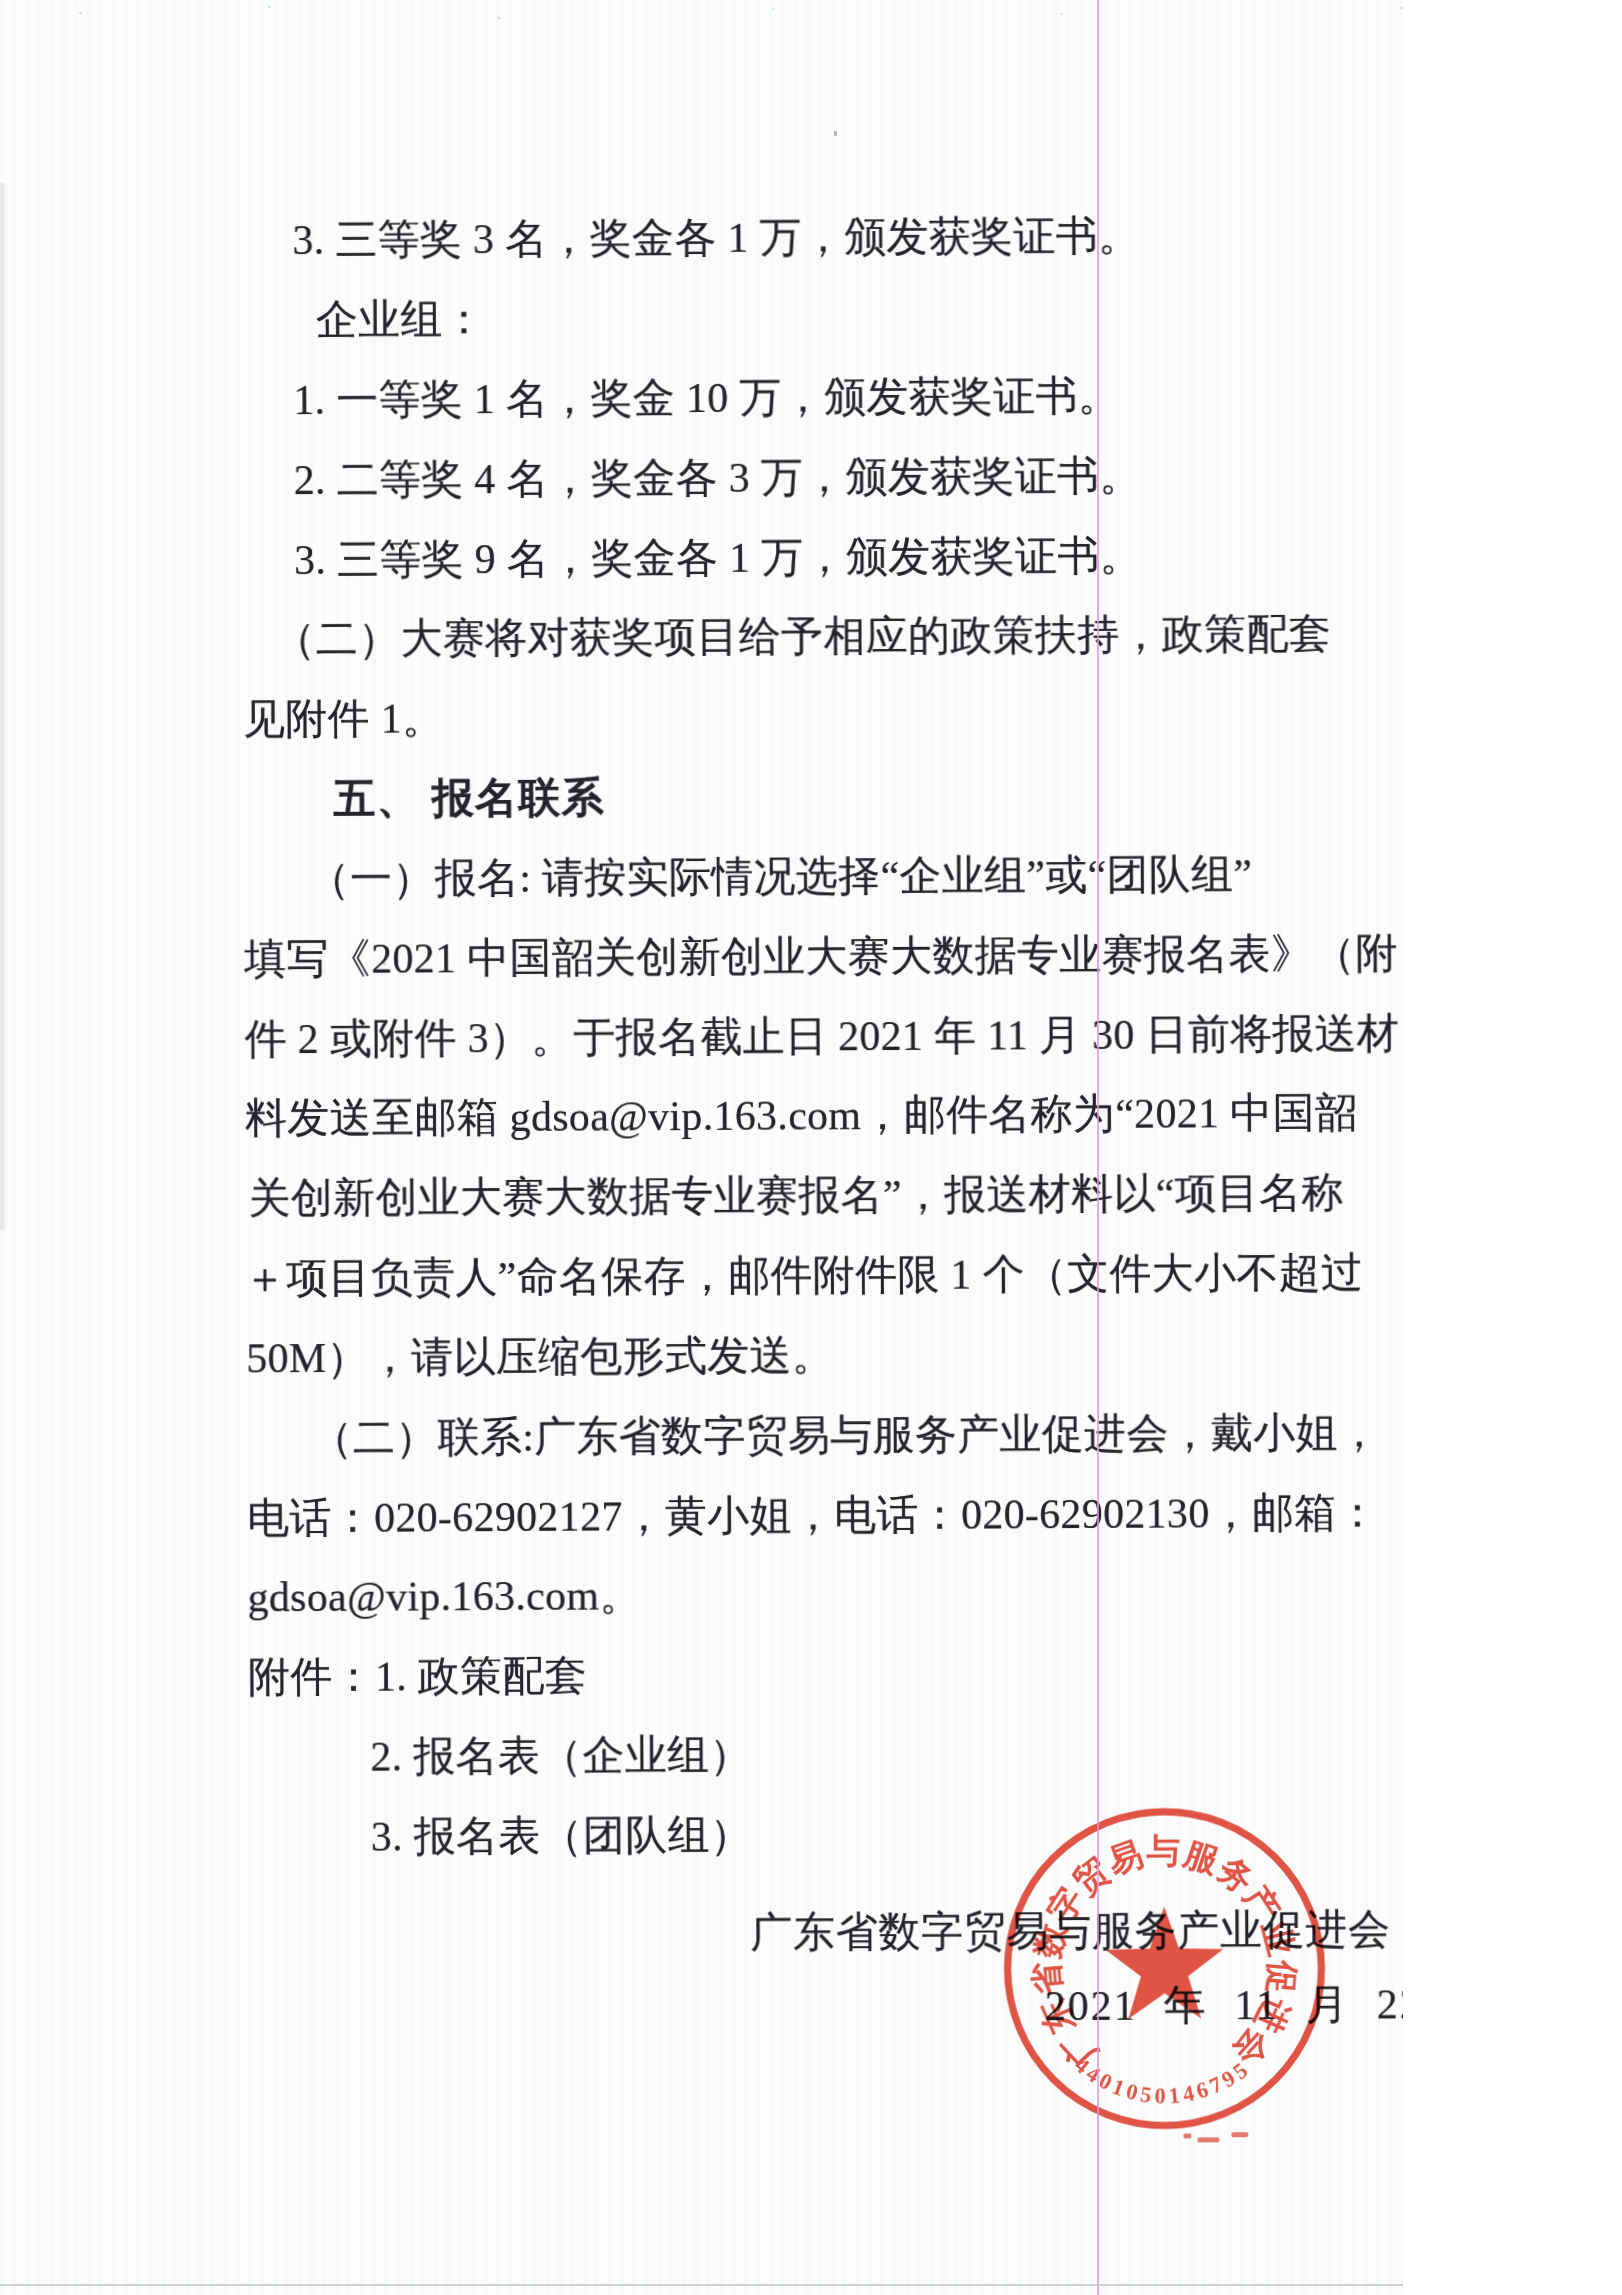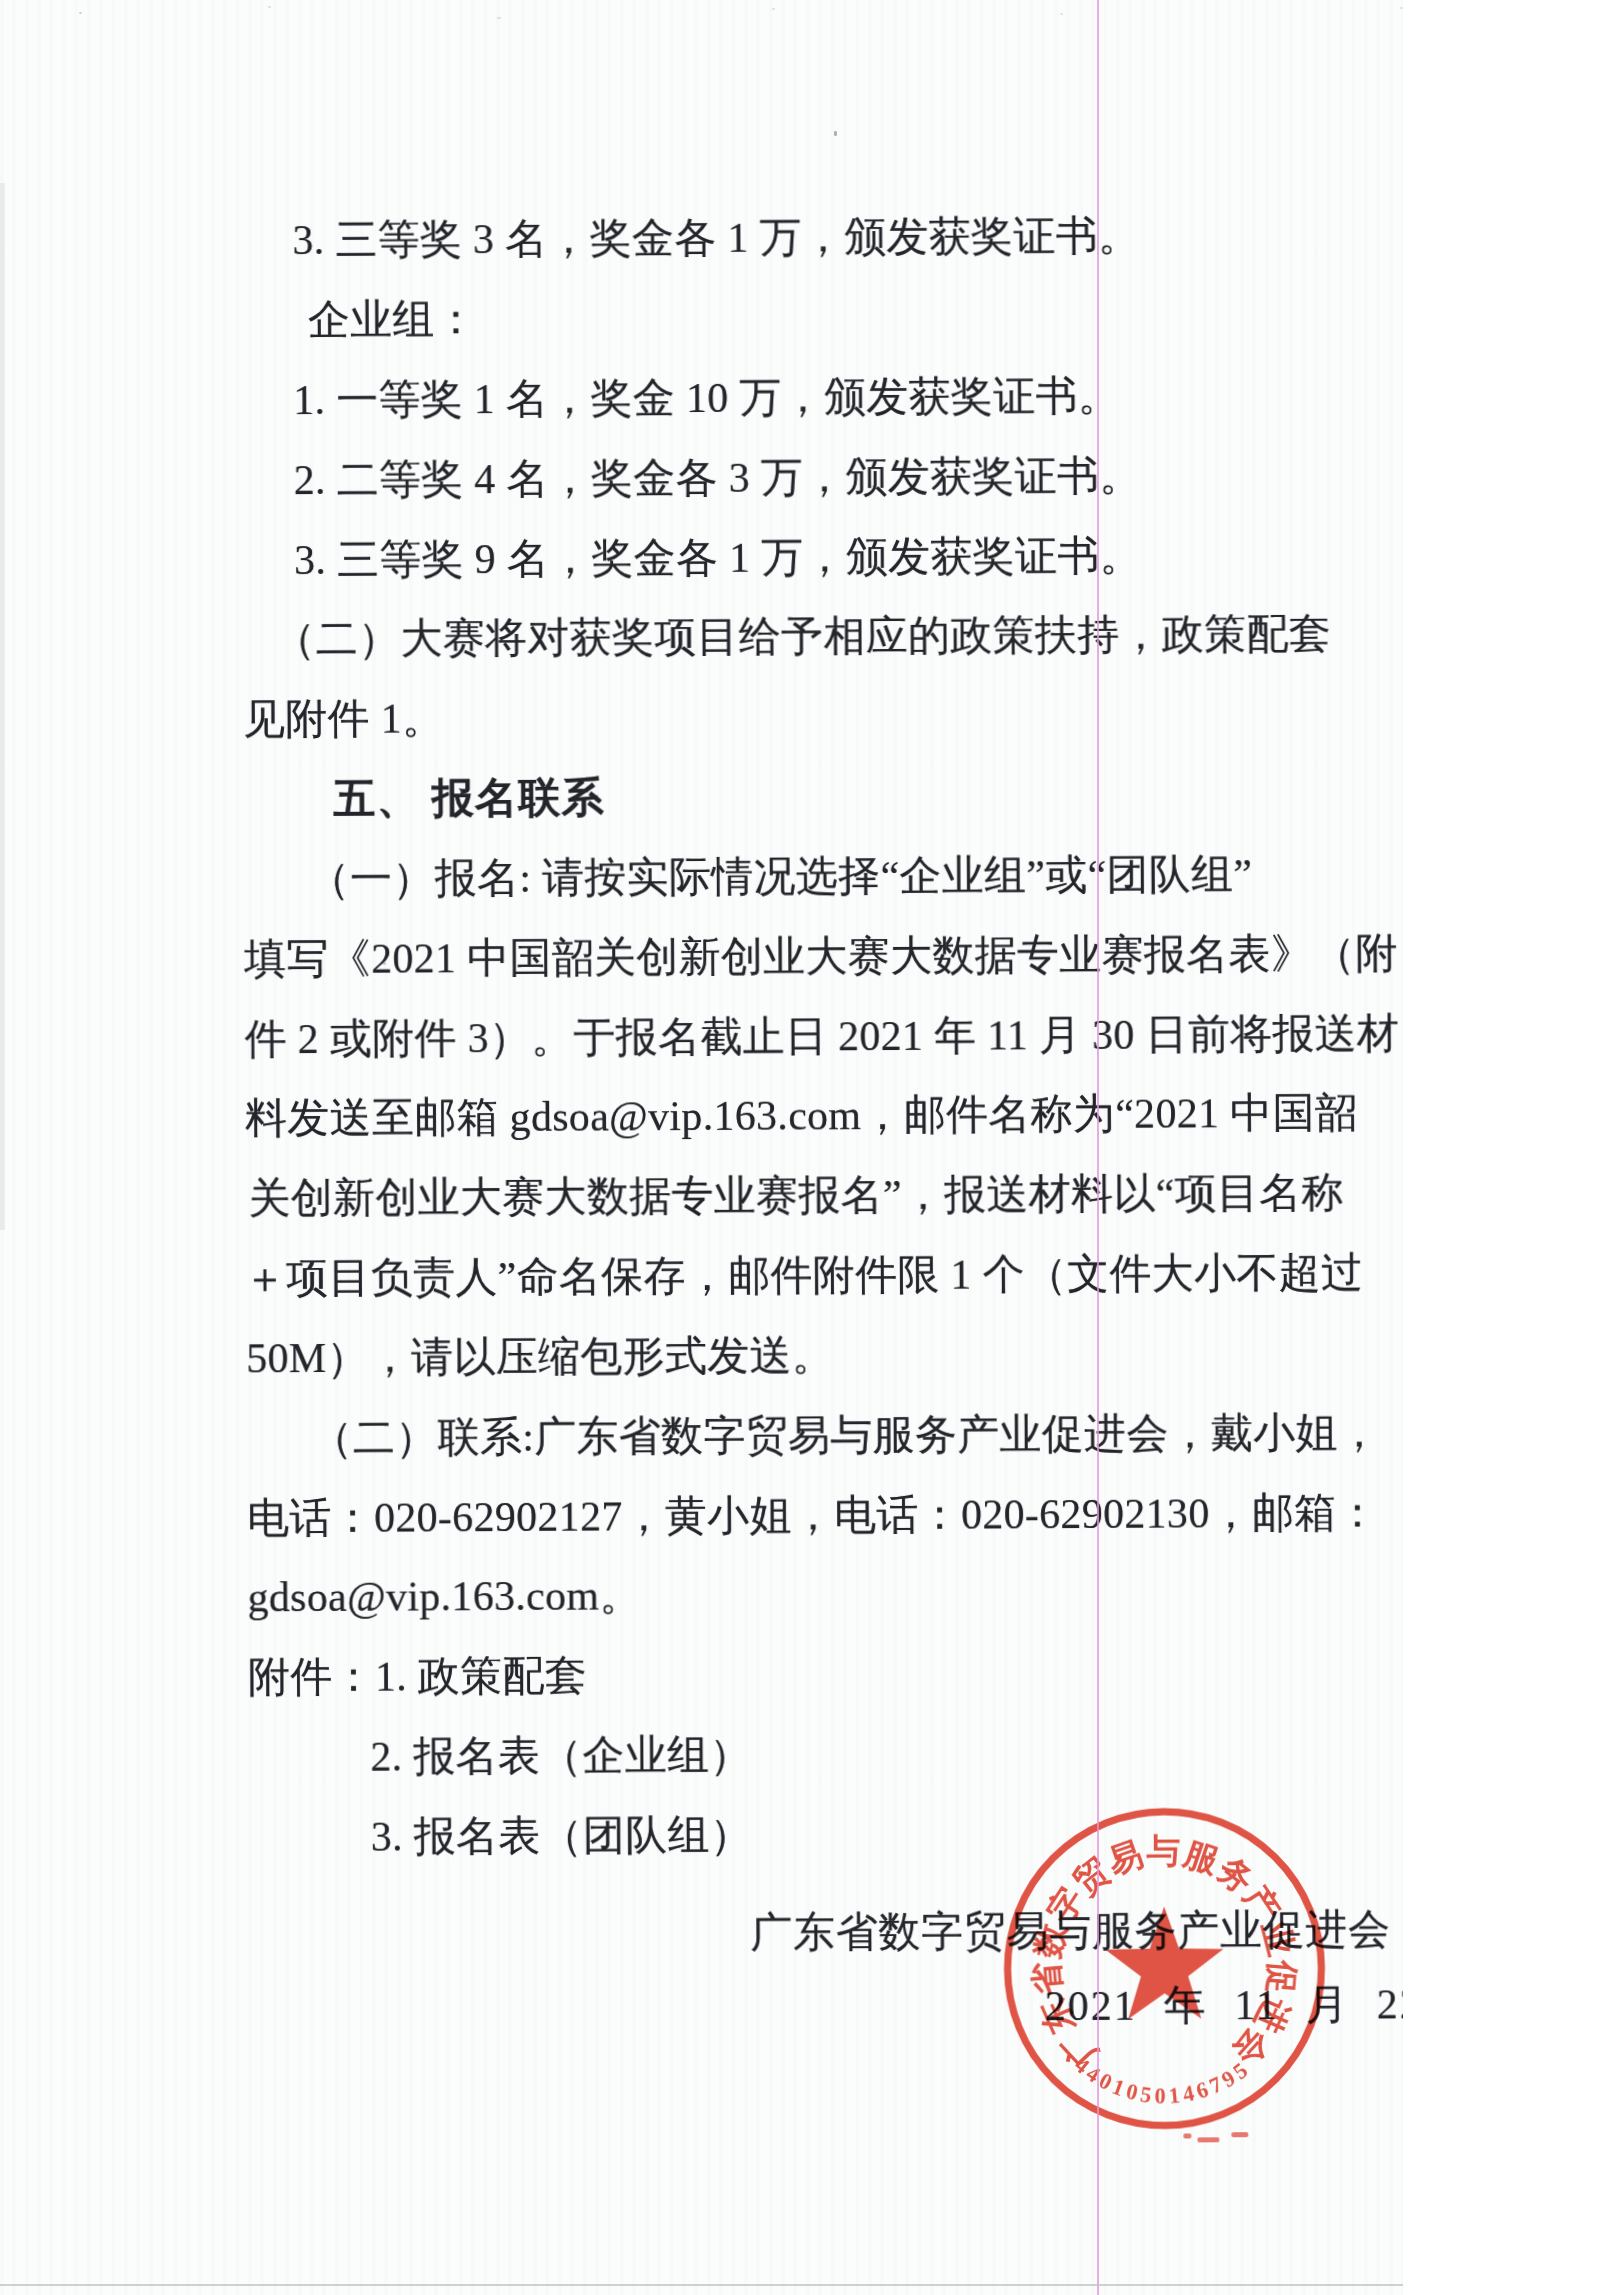--- a/index.html
+++ b/index.html
@@ -28,21 +28,21 @@
   .smudge{position:absolute;background:rgba(222,70,56,.72);border-radius:2px;
           mix-blend-mode:multiply;filter:blur(0.3px);}
 </style>
 </head>
 <body>
 
 <div id="page">
 
   <div class="doc">
     <div class="line" style="left:296px;top:217px">3. 三等奖 3 名，奖金各 1 万，颁发获奖证书。</div>
-    <div class="line" style="left:311px;top:297px">企业组：</div>
+    <div class="line" style="left:319px;top:297px">企业组：</div>
     <div class="line" style="left:296px;top:377px">1. 一等奖 1 名，奖金 10 万，颁发获奖证书。</div>
     <div class="line" style="left:296px;top:457px">2. 二等奖 4 名，奖金各 3 万，颁发获奖证书。</div>
     <div class="line" style="left:296px;top:537px">3. 三等奖 9 名，奖金各 1 万，颁发获奖证书。</div>
     <div class="line" style="left:275px;top:616px">（二）大赛将对获奖项目给予相应的政策扶持，政策配套</div>
     <div class="line" style="left:244px;top:696px">见附件 1。</div>
     <div class="line heading" style="left:334px;top:776px">五、 报名联系</div>
     <div class="line" style="left:308px;top:856px">（一）报名: 请按实际情况选择“企业组”或“团队组”</div>
     <div class="line" style="left:244px;top:936px">填写《2021 中国韶关创新创业大赛大数据专业赛报名表》（附</div>
     <div class="line" style="left:244px;top:1016px">件 2 或附件 3）。于报名截止日 2021 年 11 月 30 日前将报送材</div>
     <div class="line" style="left:244px;top:1095px">料发送至邮箱 gdsoa@vip.163.com，邮件名称为“2021 中国韶</div>

